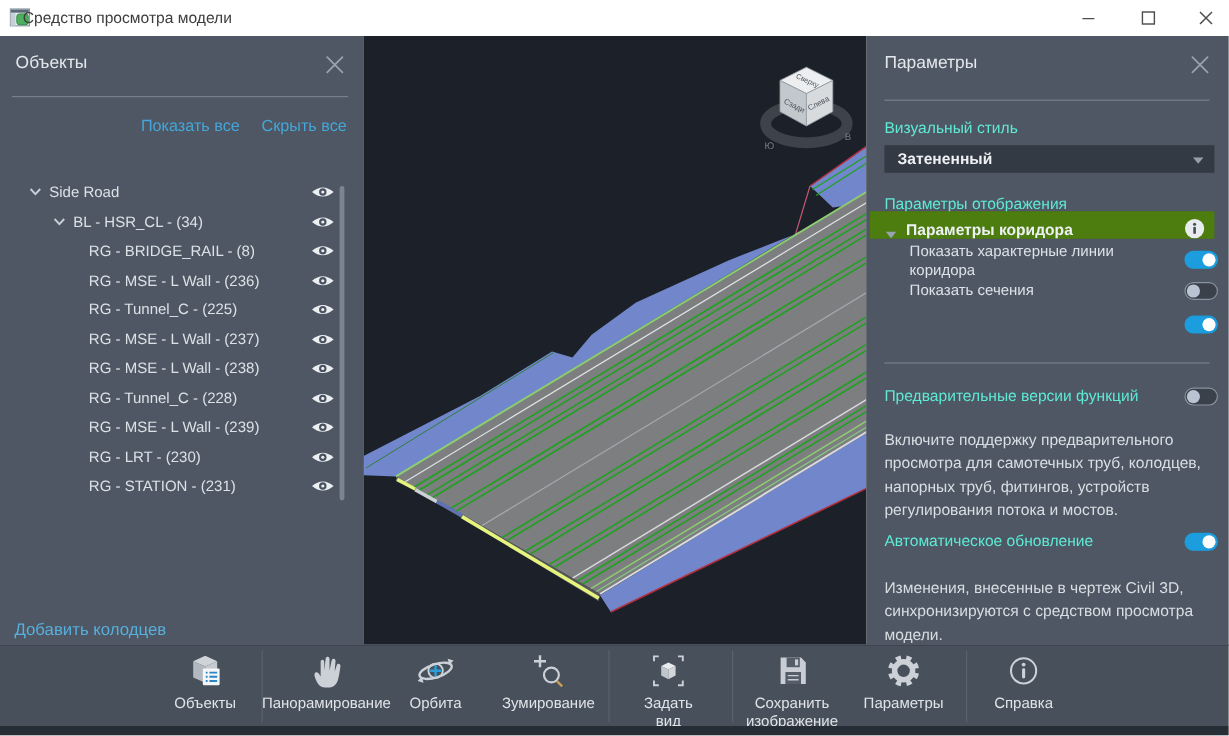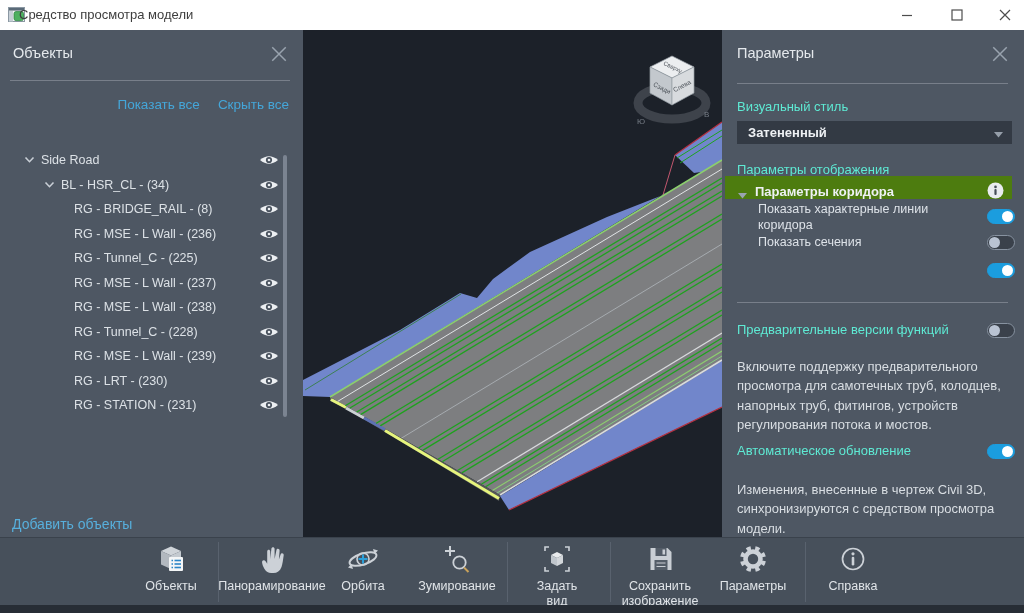--- a/index.html
+++ b/index.html
@@ -217,21 +217,21 @@
       <span class="eye">
           <svg width="20" height="12" viewBox="0 0 20 12">
             <path d="M1 6 Q10 -1.5 19 6 Q10 13.5 1 6 Z" fill="#eceff2"></path>
             <circle cx="10" cy="6" r="3.1" fill="#49525e"></circle>
             <circle cx="10" cy="6" r="1.3" fill="#eceff2"></circle>
           </svg>
         </span>
     </div>
   </div>
   <div class="vscroll"></div>
-  <div class="addlink">Добавить объекты</div>
+  <div class="addlink">Добавить колодцев</div>
 </div>
 
 <div id="viewport">
   <svg width="419" height="507" viewBox="0 0 419 507">
     <rect x="0" y="0" width="419" height="507" fill="#1c2129"></rect>
     <defs>
       <clipPath id="roadclip">
           <polygon points="27,367 419,130 419,334 197,465"></polygon>
         </clipPath>
     </defs>

